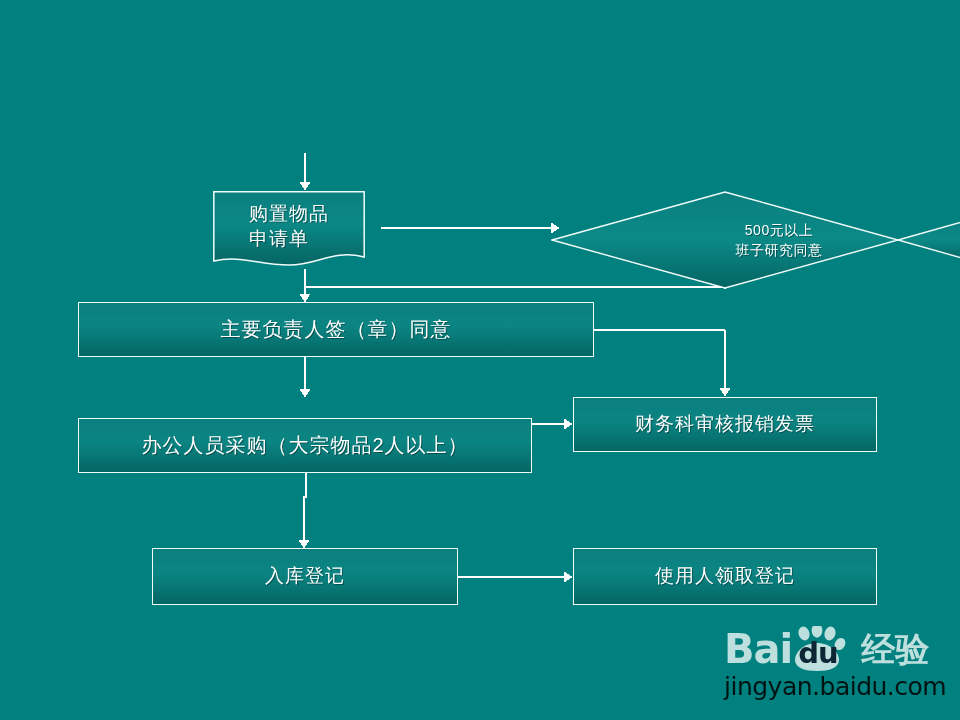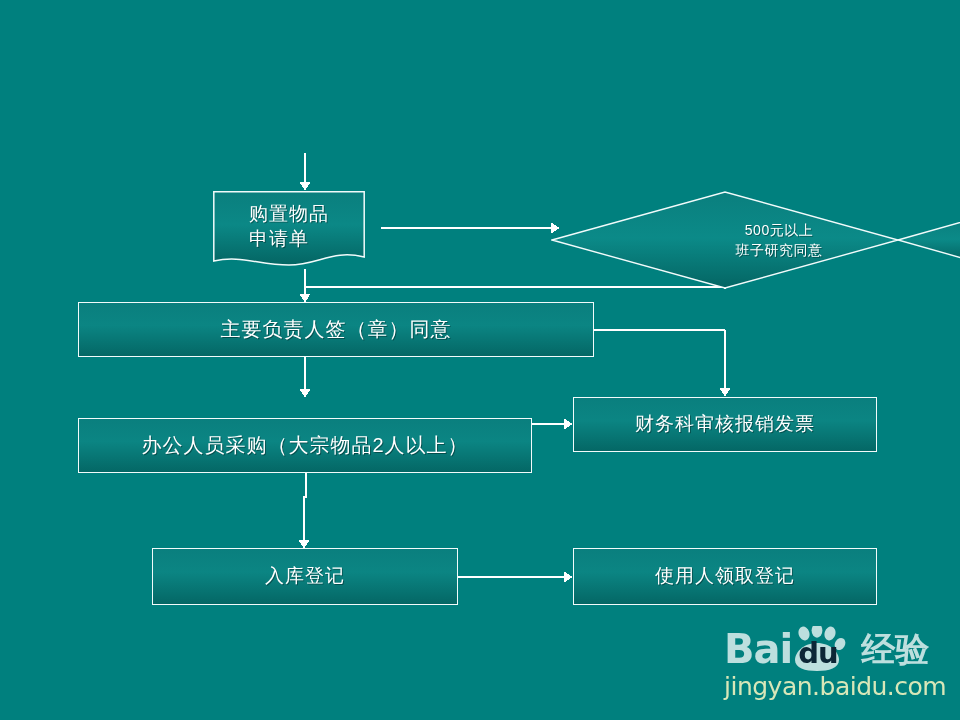--- a/index.html
+++ b/index.html
@@ -134,21 +134,21 @@
     font-weight: bold;
     font-size: 34px;
     color: #dff0ef;
     letter-spacing: 0px;
     line-height: 1;
     margin-left: 14px;
   }
   .wm-url {
     font-family: "DejaVu Sans", sans-serif;
     font-size: 25px;
-    color: #fef9c3;
+    color: #000000;
     letter-spacing: -0.5px;
     line-height: 1;
     margin-top: 2px;
   }
 </style>
 </head>
 <body>
 
 <div id="stage">
 

